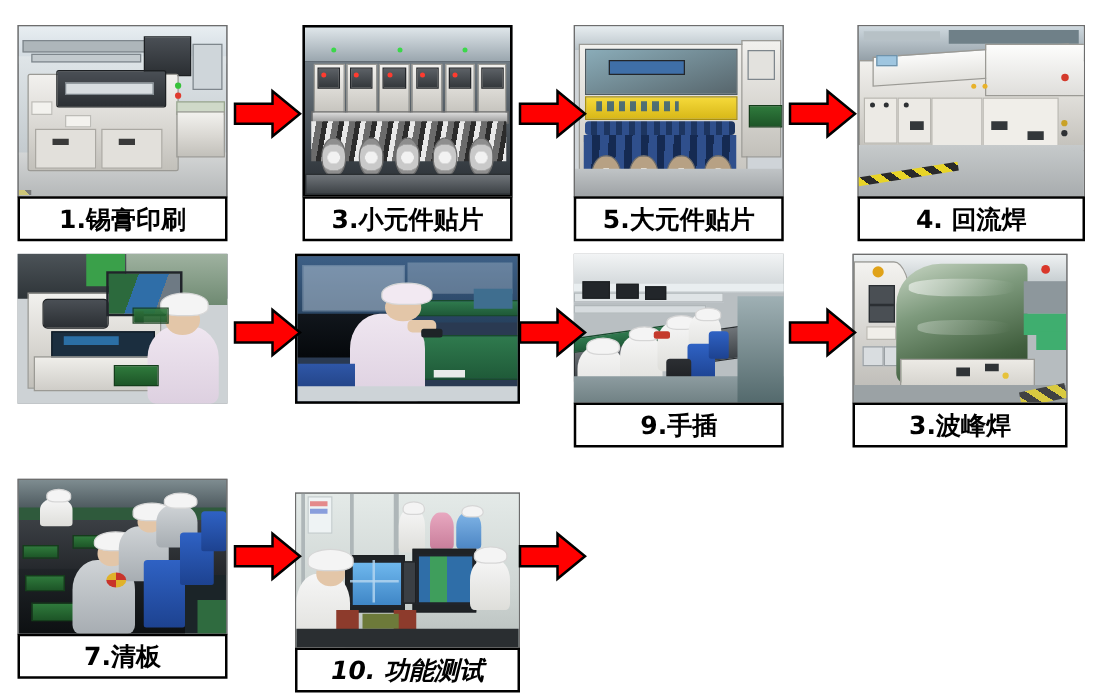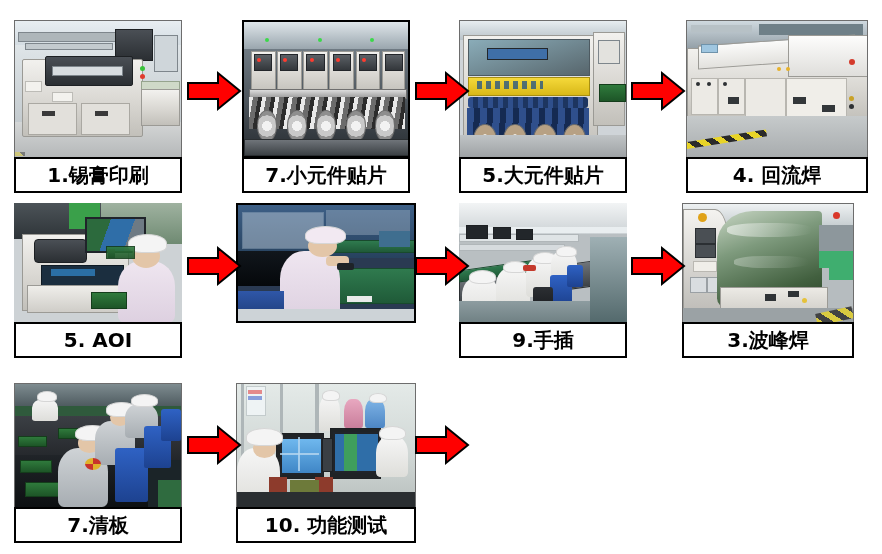--- a/index.html
+++ b/index.html
@@ -288,21 +288,21 @@
           <div class="reel" style="left:8%;  top:66%; width:11%; height:22%;"></div>
           <div class="reel" style="left:26%; top:66%; width:11%; height:22%;"></div>
           <div class="reel" style="left:44%; top:66%; width:11%; height:22%;"></div>
           <div class="reel" style="left:62%; top:66%; width:11%; height:22%;"></div>
           <div class="reel" style="left:80%; top:66%; width:11%; height:22%;"></div>
           <div class="conveyor" style="left:0; bottom:0; width:100%; height:11%;"></div>
         </div>
       </div>
     </div>
     <div class="label-box">
-      <span class="txt">7.小元件贴片</span>
+      <span class="txt">3.小元件贴片</span>
     </div>
   </div>
 
   <div class="arrow" style="left:414px; top:70px; width:56px; height:42px;">
     <svg width="56" height="42" viewBox="0 0 56 42">
       <polygon points="2,13 32,13 32,3 54,21 32,39 32,29 2,29" fill="#FF0000" stroke="#000000" stroke-width="2" stroke-linejoin="miter"></polygon>
     </svg>
   </div>
 
   <div class="step" style="left:459px; top:20px; width:168px;">
@@ -401,23 +401,20 @@
           <div style="position:absolute;left:56%;top:38%;width:4%;height:8%;background:#3b4147;"></div>
 
           <div class="person-body" style="left:62%; top:48%; width:34%; height:52%;"></div>
           <div class="person-head" style="left:70%; top:34%; width:17%; height:20%;"></div>
           <div class="cap" style="left:68%; top:26%; width:22%; height:14%;"></div>
           <div class="pcb" style="left:46%; top:74%; width:20%; height:13%;"></div>
           <div class="pcb" style="left:55%; top:36%; width:16%; height:9%; opacity:.9;"></div>
         </div>
       </div>
     </div>
-    <div class="label-box">
-      <span class="txt">5. AOI</span>
-    </div>
   </div>
 
   <div class="arrow" style="left:186px; top:245px; width:56px; height:42px;">
     <svg width="56" height="42" viewBox="0 0 56 42">
       <polygon points="2,13 32,13 32,3 54,21 32,39 32,29 2,29" fill="#FF0000" stroke="#000000" stroke-width="2" stroke-linejoin="miter"></polygon>
     </svg>
   </div>
 
   <div class="step" style="left:236px; top:203px; width:180px;">
     <div class="photo bordered" style="height:120px;">
@@ -580,21 +577,21 @@
       <span class="txt">7.清板</span>
     </div>
   </div>
 
   <div class="arrow" style="left:186px; top:424px; width:56px; height:42px;">
     <svg width="56" height="42" viewBox="0 0 56 42">
       <polygon points="2,13 32,13 32,3 54,21 32,39 32,29 2,29" fill="#FF0000" stroke="#000000" stroke-width="2" stroke-linejoin="miter"></polygon>
     </svg>
   </div>
 
-  <div class="step" style="left:236px; top:383px; width:180px;">
+  <div class="step" style="left:236px; top:394px; width:180px;font-style:italic;">
     <div class="photo thin" style="height:125px;">
       <div class="photo-inner">
         <div class="scene" style="background:#d5dbda;">
           <div style="position:absolute;left:0;right:0;top:0;height:100%;
                background:linear-gradient(180deg,#e4eae8 0%, #cfd6d4 60%, #b8bfbd 100%);"></div>
 
           <div style="position:absolute;left:2%;top:0;width:2%;height:70%;background:#aeb6b8;"></div>
           <div style="position:absolute;left:24%;top:0;width:2%;height:70%;background:#aeb6b8;"></div>
           <div style="position:absolute;left:44%;top:0;width:2%;height:46%;background:#aeb6b8;"></div>
           <div style="position:absolute;left:5%;top:2%;width:10%;height:22%;background:#eef3f4;border:1px solid #c3cbcc;"></div>

